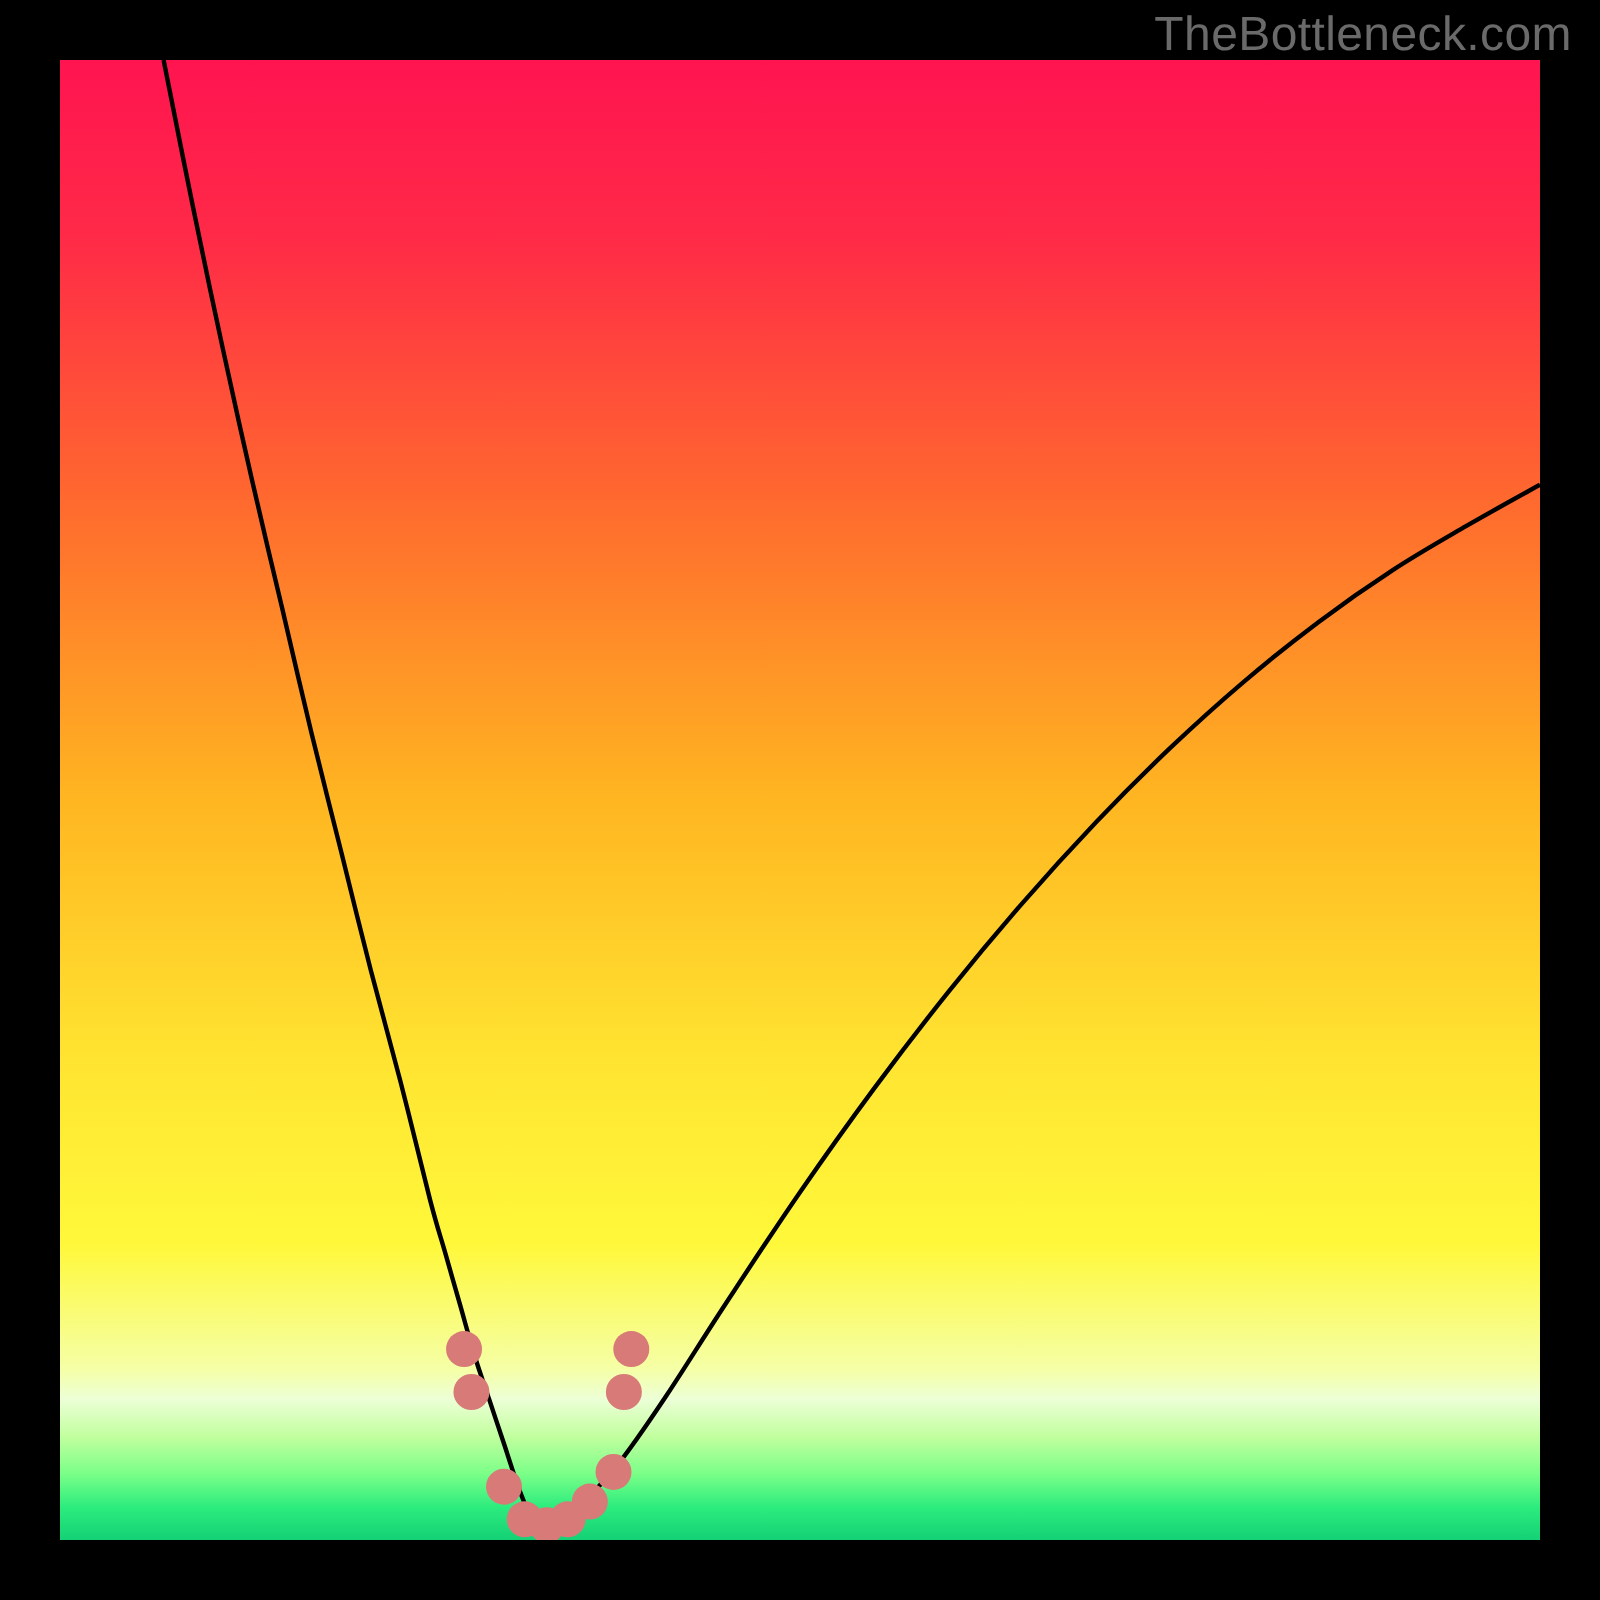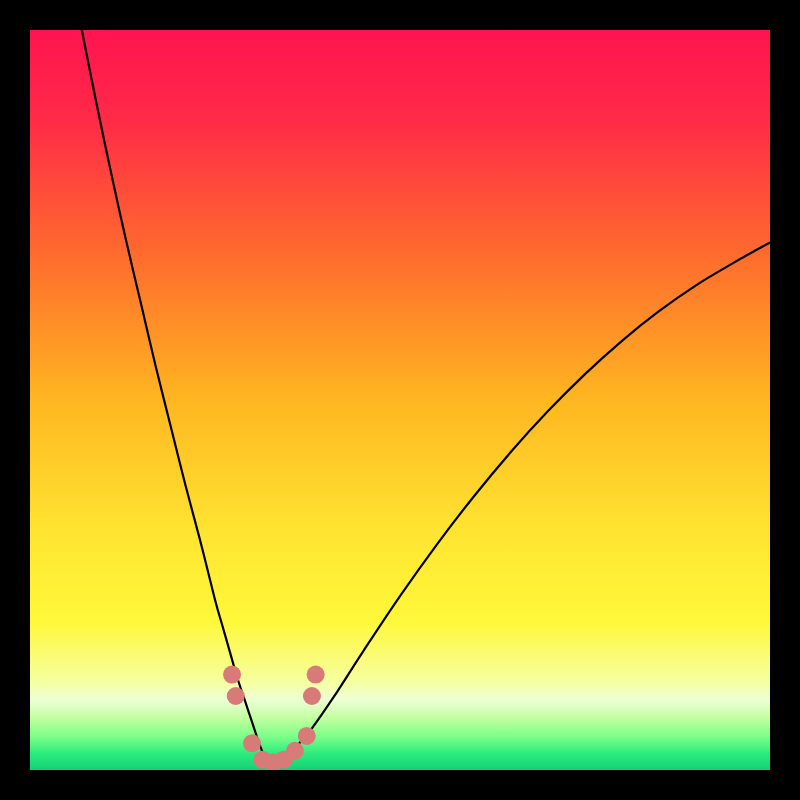--- a/index.html
+++ b/index.html
@@ -80,13 +80,14 @@
           <circle cx="232.36" cy="729.64" r="9" fill="#d87a78" stroke="#d87a78" stroke-width="0"></circle>
           <circle cx="243.46" cy="732.60" r="9" fill="#d87a78" stroke="#d87a78" stroke-width="0"></circle>
           <circle cx="253.82" cy="729.64" r="9" fill="#d87a78" stroke="#d87a78" stroke-width="0"></circle>
           <circle cx="264.92" cy="720.76" r="9" fill="#d87a78" stroke="#d87a78" stroke-width="0"></circle>
           <circle cx="276.76" cy="705.96" r="9" fill="#d87a78" stroke="#d87a78" stroke-width="0"></circle>
           <circle cx="281.94" cy="666.00" r="9" fill="#d87a78" stroke="#d87a78" stroke-width="0"></circle>
           <circle cx="285.64" cy="644.54" r="9" fill="#d87a78" stroke="#d87a78" stroke-width="0"></circle>
         </g>
     </svg>
   </div>
+  <div class="watermark">TheBottleneck.com</div>
 </div>
 
 </body></html>

